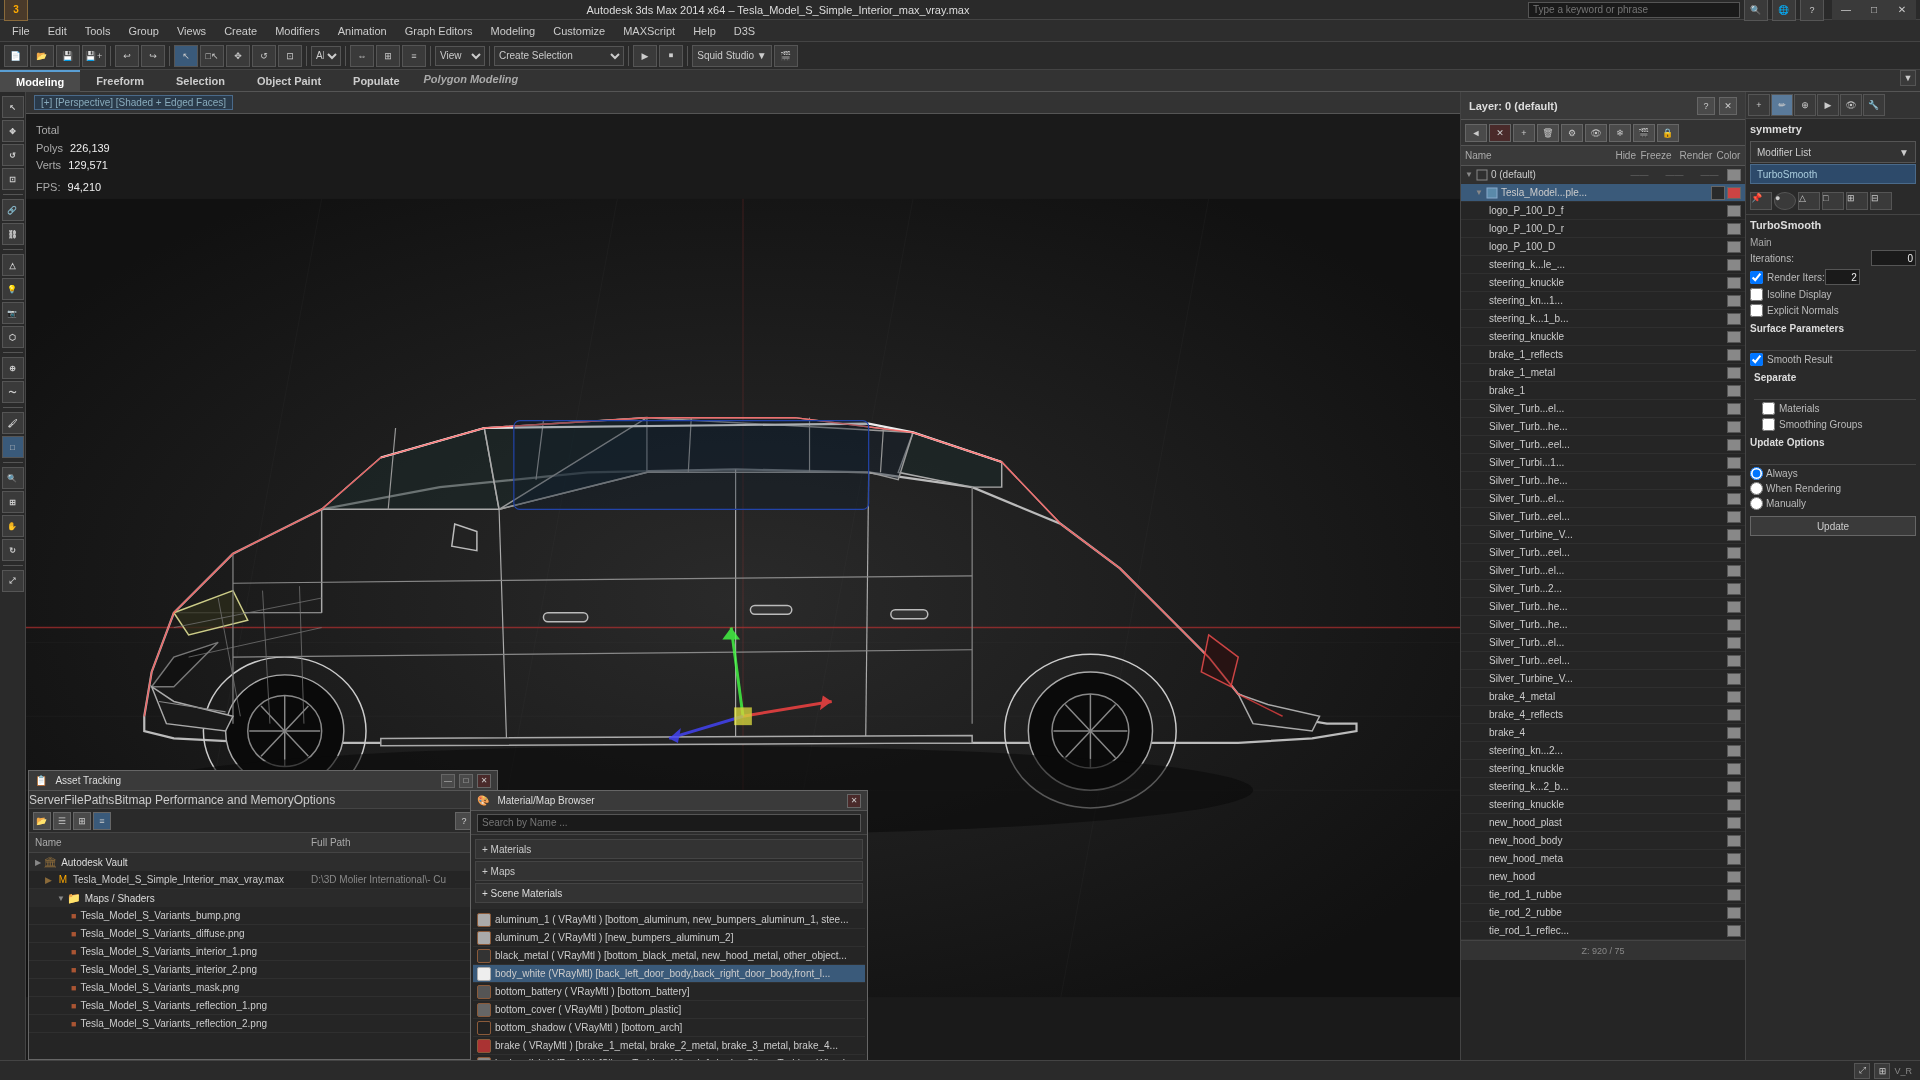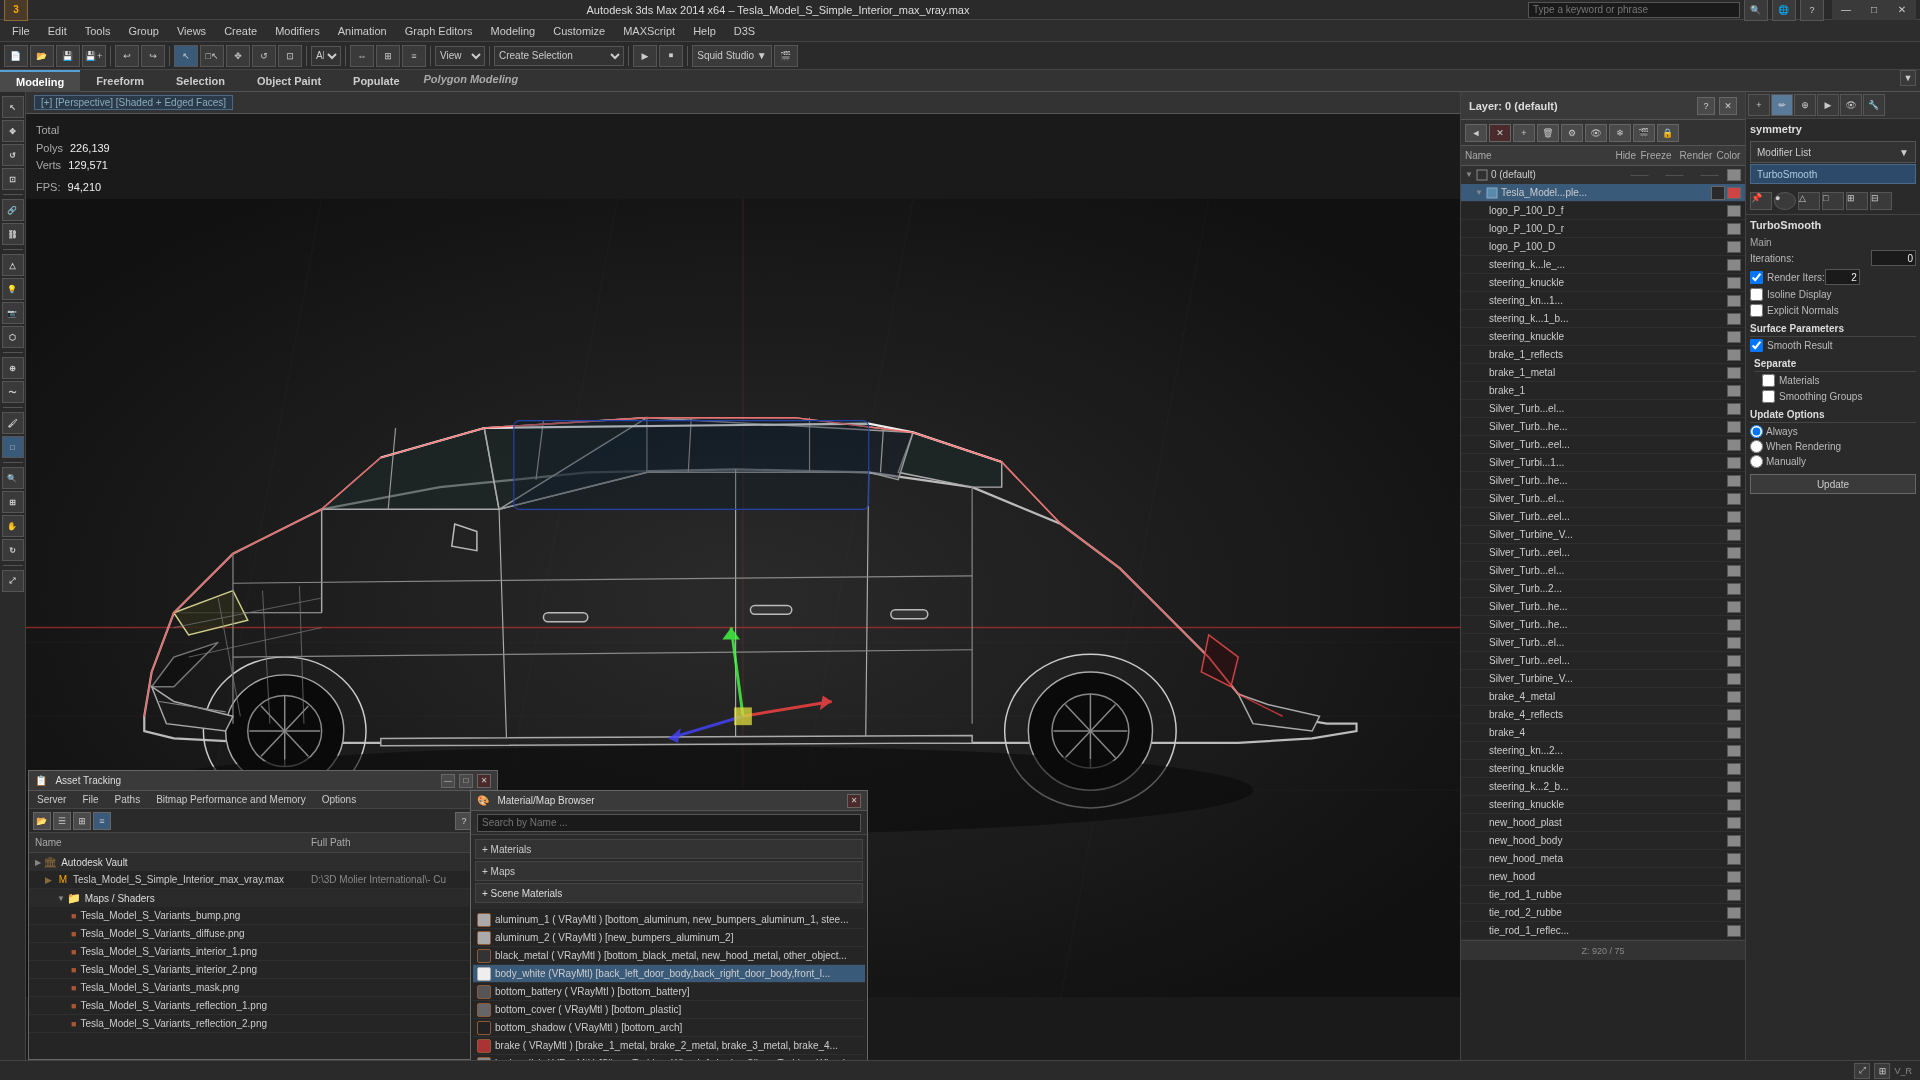--- a/index.html
+++ b/index.html
@@ -74,32 +74,32 @@
     .mod-item { height: 20px; background: #2d4a6a; border: 1px solid #4a6a8a; display: flex; align-items: center; padding: 0 6px; font-size: 10px; color: #acd; cursor: pointer; margin-top: 1px; }
     #modifier-params { padding: 4px; border-top: 1px solid #444; }
     .param-title { font-size: 11px; color: #ddd; font-weight: bold; margin-bottom: 6px; }
     .param-section-title { font-size: 10px; color: #aaa; margin: 4px 0 2px; }
     .param-row { display: flex; align-items: center; margin-bottom: 3px; }
     .param-label { font-size: 10px; color: #bbb; flex: 1; }
     .param-input { width: 45px; height: 16px; background: #1a1a1a; border: 1px solid #555; color: #eee; font-size: 10px; text-align: right; padding: 0 2px; }
     .param-checkbox { margin-right: 4px; }
     .param-checkbox-row { display: flex; align-items: center; margin-bottom: 3px; }
     .checkbox-label { font-size: 10px; color: #bbb; }
-    .section-header { font-size: 10px; color: #ddd; font-weight: bold; margin: 6px 0 2px; border-bottom: 1px solid #444; padding-bottom: 2px; }
+    .section-header { font-size: 10px; color: #ddd; font-weight: bold; margin: 6px 0 2px; border-bottom: 1px solid #444; padding-bottom: 16px; }
     .radio-row { display: flex; align-items: center; margin-bottom: 2px; }
     .radio-label { font-size: 10px; color: #bbb; margin-left: 3px; }
     .update-btn { width: 100%; height: 20px; background: #3a3a3a; border: 1px solid #666; color: #ccc; font-size: 10px; cursor: pointer; margin-top: 4px; }
     
     
     #asset-window { width: 470px; background: #2a2a2a; border: 1px solid #666; position: absolute; left: 28px; bottom: 20px; height: 290px; }
     #asset-title { height: 20px; background: #3a3a3a; display: flex; align-items: center; padding: 0 6px; border-bottom: 1px solid #555; gap: 4px; }
     .win-title { font-size: 10px; color: #ddd; flex: 1; }
     .win-ctrl { width: 14px; height: 14px; background: #4a4a4a; border: 1px solid #666; color: #ccc; font-size: 8px; cursor: pointer; display: flex; align-items: center; justify-content: center; }
     #asset-menubar { height: 18px; background: #333; display: flex; align-items: center; border-bottom: 1px solid #444; }
-    .asset-menu { padding: 0 8px; font-size: 10px; color: #ccc; cursor: pointer; height: 18px; display: flex; align-items: center; }
+    .asset-menu { padding: 0 0; font-size: 12px; color: #ccc; cursor: pointer; height: 18px; display: flex; align-items: center; }
     #asset-toolbar { height: 24px; background: #2a2a2a; display: flex; align-items: center; padding: 0 4px; gap: 2px; border-bottom: 1px solid #444; }
     #asset-col-header { height: 20px; background: #333; display: flex; align-items: center; padding: 0 6px; border-bottom: 1px solid #444; }
     .asset-col-name { flex: 1; font-size: 10px; color: #aaa; }
     .asset-col-path { width: 180px; font-size: 10px; color: #aaa; }
     #asset-list { height: calc(100% - 82px); overflow-y: auto; background: #252525; }
     .asset-group-header { height: 18px; display: flex; align-items: center; padding: 0 6px; background: #2d2d2d; cursor: pointer; }
     .asset-group-name { font-size: 10px; color: #ddd; }
     .asset-subgroup-header { height: 18px; display: flex; align-items: center; padding: 0 6px; background: #2a2a2a; cursor: pointer; }
     .asset-item { height: 18px; display: flex; align-items: center; padding: 0 6px; border-bottom: 1px solid #2f2f2f; cursor: pointer; }
     .asset-name { flex: 1; font-size: 10px; color: #ccc; white-space: nowrap; overflow: hidden; text-overflow: ellipsis; }

